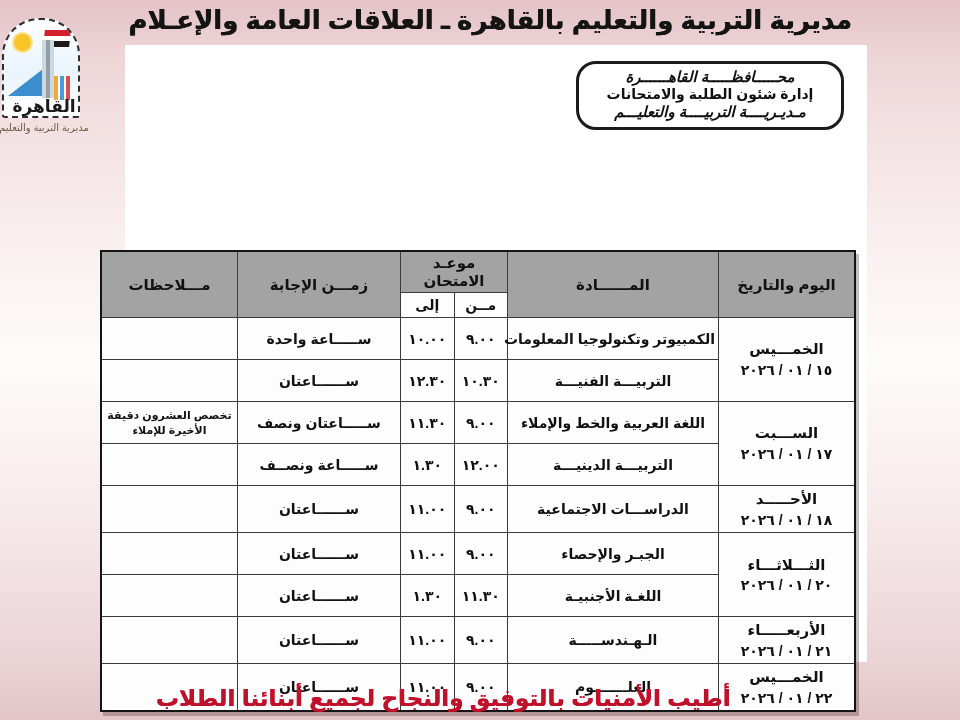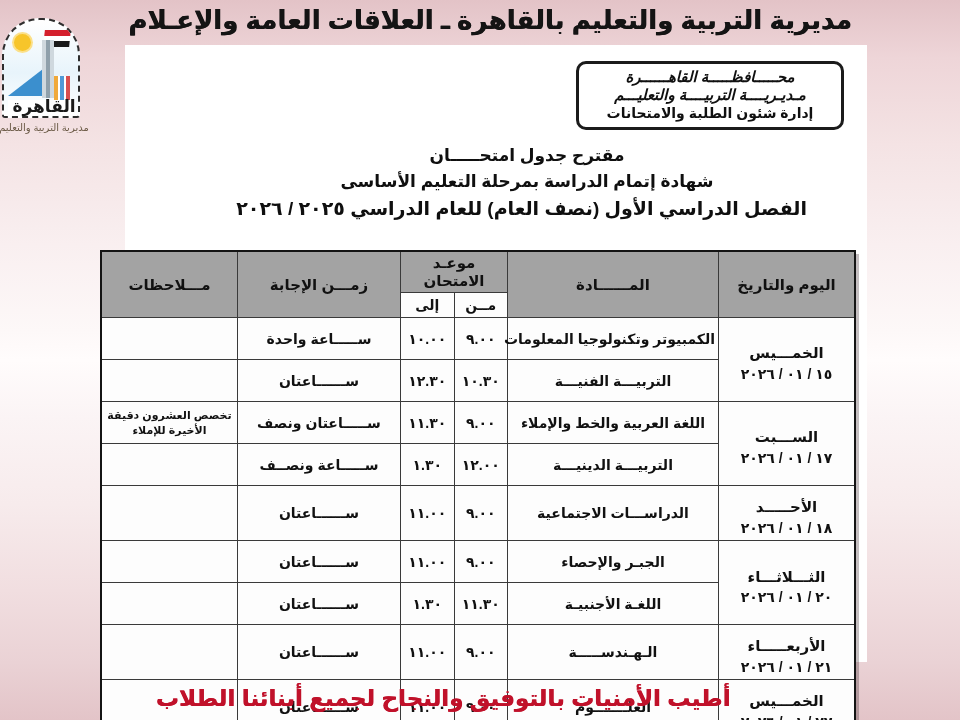--- a/index.html
+++ b/index.html
@@ -155,21 +155,21 @@
     background: #ffffff;
   }
 
   
   .authority-box {
     position: absolute;
     right: 23px;
     top: 16px;
     width: 268px;
     border: 3px solid #1b1b1b;
-    border-radius: 10px;
+    border-radius: 20px;
     padding: 4px 10px 5px 10px;
     box-sizing: border-box;
     text-align: center;
     background: #ffffff;
   }
   .authority-line {
     font-size: 15px;
     font-weight: bold;
     color: #101010;
     line-height: 1.22;
@@ -253,21 +253,21 @@
     font-size: 14px;
     font-weight: bold;
     height: 20px;
   }
   td.day-cell {
     font-size: 15px;
     font-weight: bold;
     line-height: 1.45;
     white-space: nowrap;
   }
-  td.day-cell .d-name { display: block; margin-top: 8px; }
+  td.day-cell .d-name { display: block; }
   td.day-cell .d-date { display: block; font-size: 14px; }
   td.subject {
     font-size: 14px;
     font-weight: bold;
     white-space: nowrap;
   }
   td.num {
     font-size: 14px;
     font-weight: bold;
   }
@@ -316,29 +316,24 @@
     <div class="logo-base"></div>
   </div>
   <div class="logo-word">القاهرة</div>
   <div class="logo-sub">مديرية التربية والتعليم</div>
 </div>
 
 <div class="paper">
 
   <div class="authority-box">
     <div class="authority-line">محـــــافظـــــة القاهــــــرة</div>
+    <div class="authority-line l3">إدارة شئون الطلبة والامتحانات</div>
     <div class="authority-line">مـديـريــــة التربيــــة والتعليـــم</div>
-    <div class="authority-line l3">إدارة شئون الطلبة والامتحانات</div>
   </div>
 
-  <div class="title-block">
-    <div class="title-1">مقترح جدول امتحـــــان</div>
-    <div class="title-2">شهادة إتمام الدراسة بمرحلة التعليم الأساسى</div>
-    <div class="title-3">الفصل الدراسي الأول (نصف العام) للعام الدراسي ٢٠٢٥ / ٢٠٢٦</div>
-  </div>
 </div>
 
 <div class="table-wrap">
   <table class="schedule">
     <thead>
       <tr>
         <th class="hdr col-day" rowspan="2">اليوم والتاريخ</th>
         <th class="hdr col-sub" rowspan="2">المــــــادة</th>
         <th class="hdr" colspan="2">موعـد الامتحان</th>
         <th class="hdr col-time" rowspan="2">زمـــن الإجابة</th>

